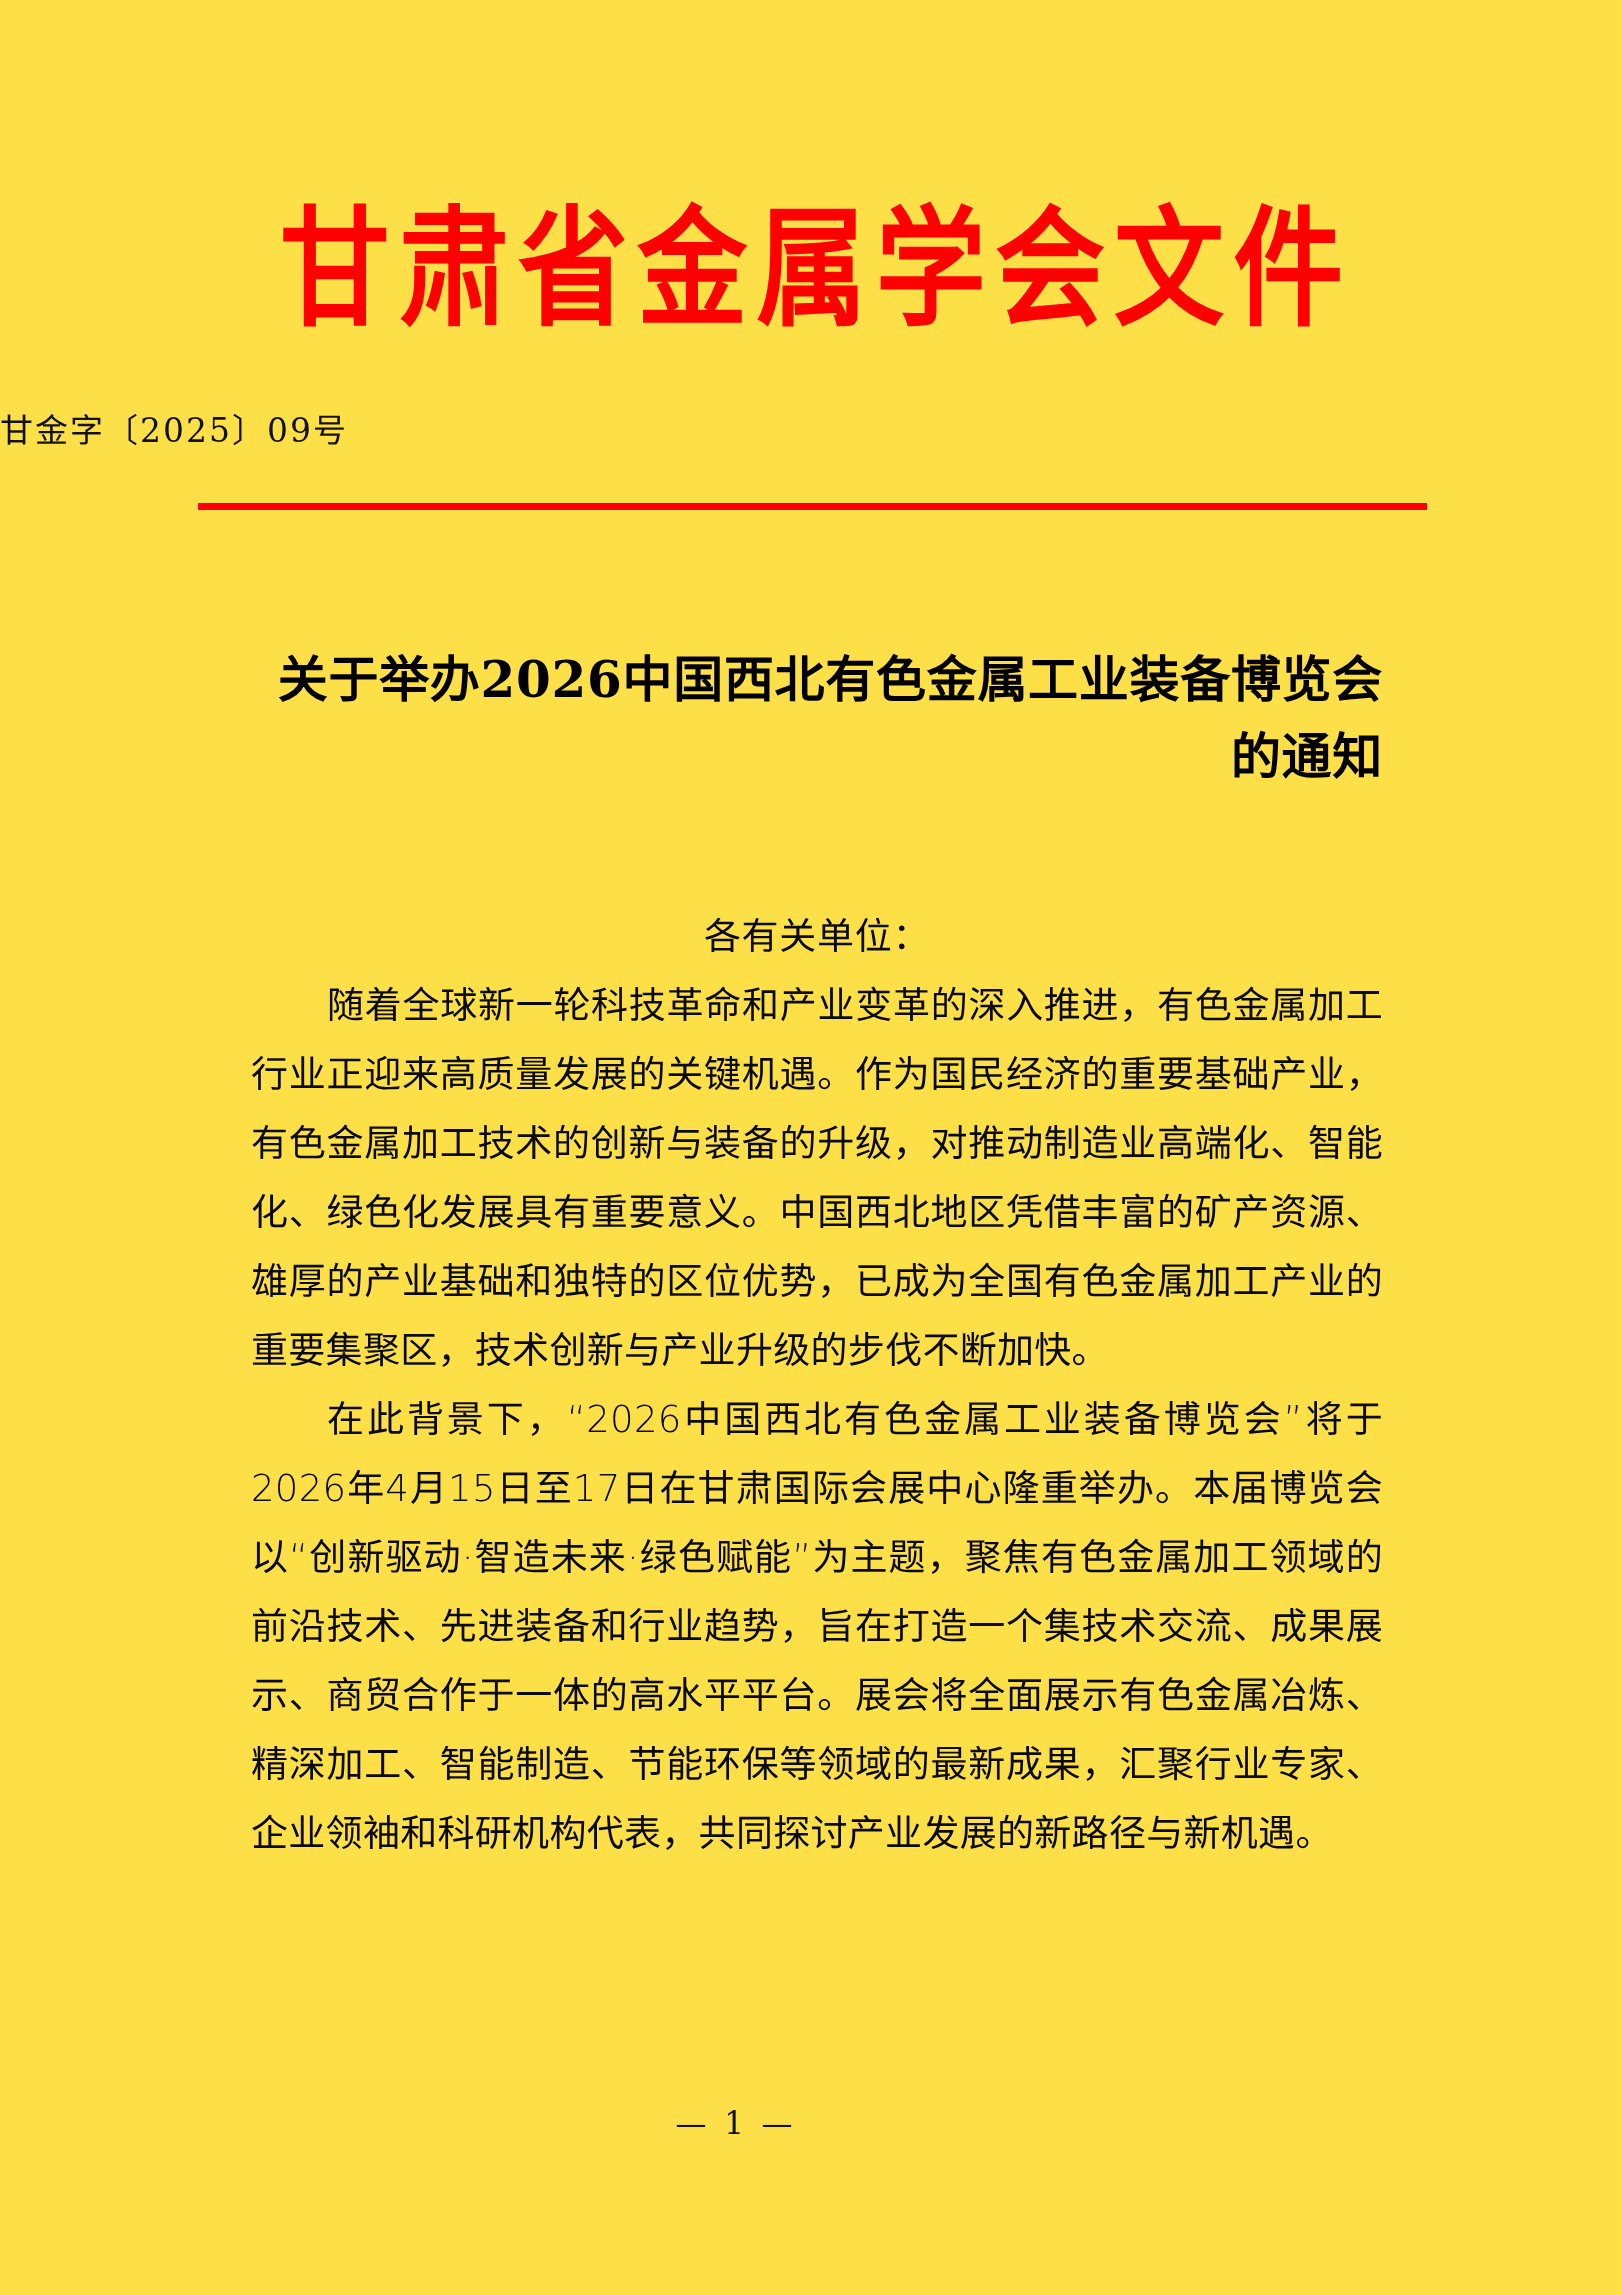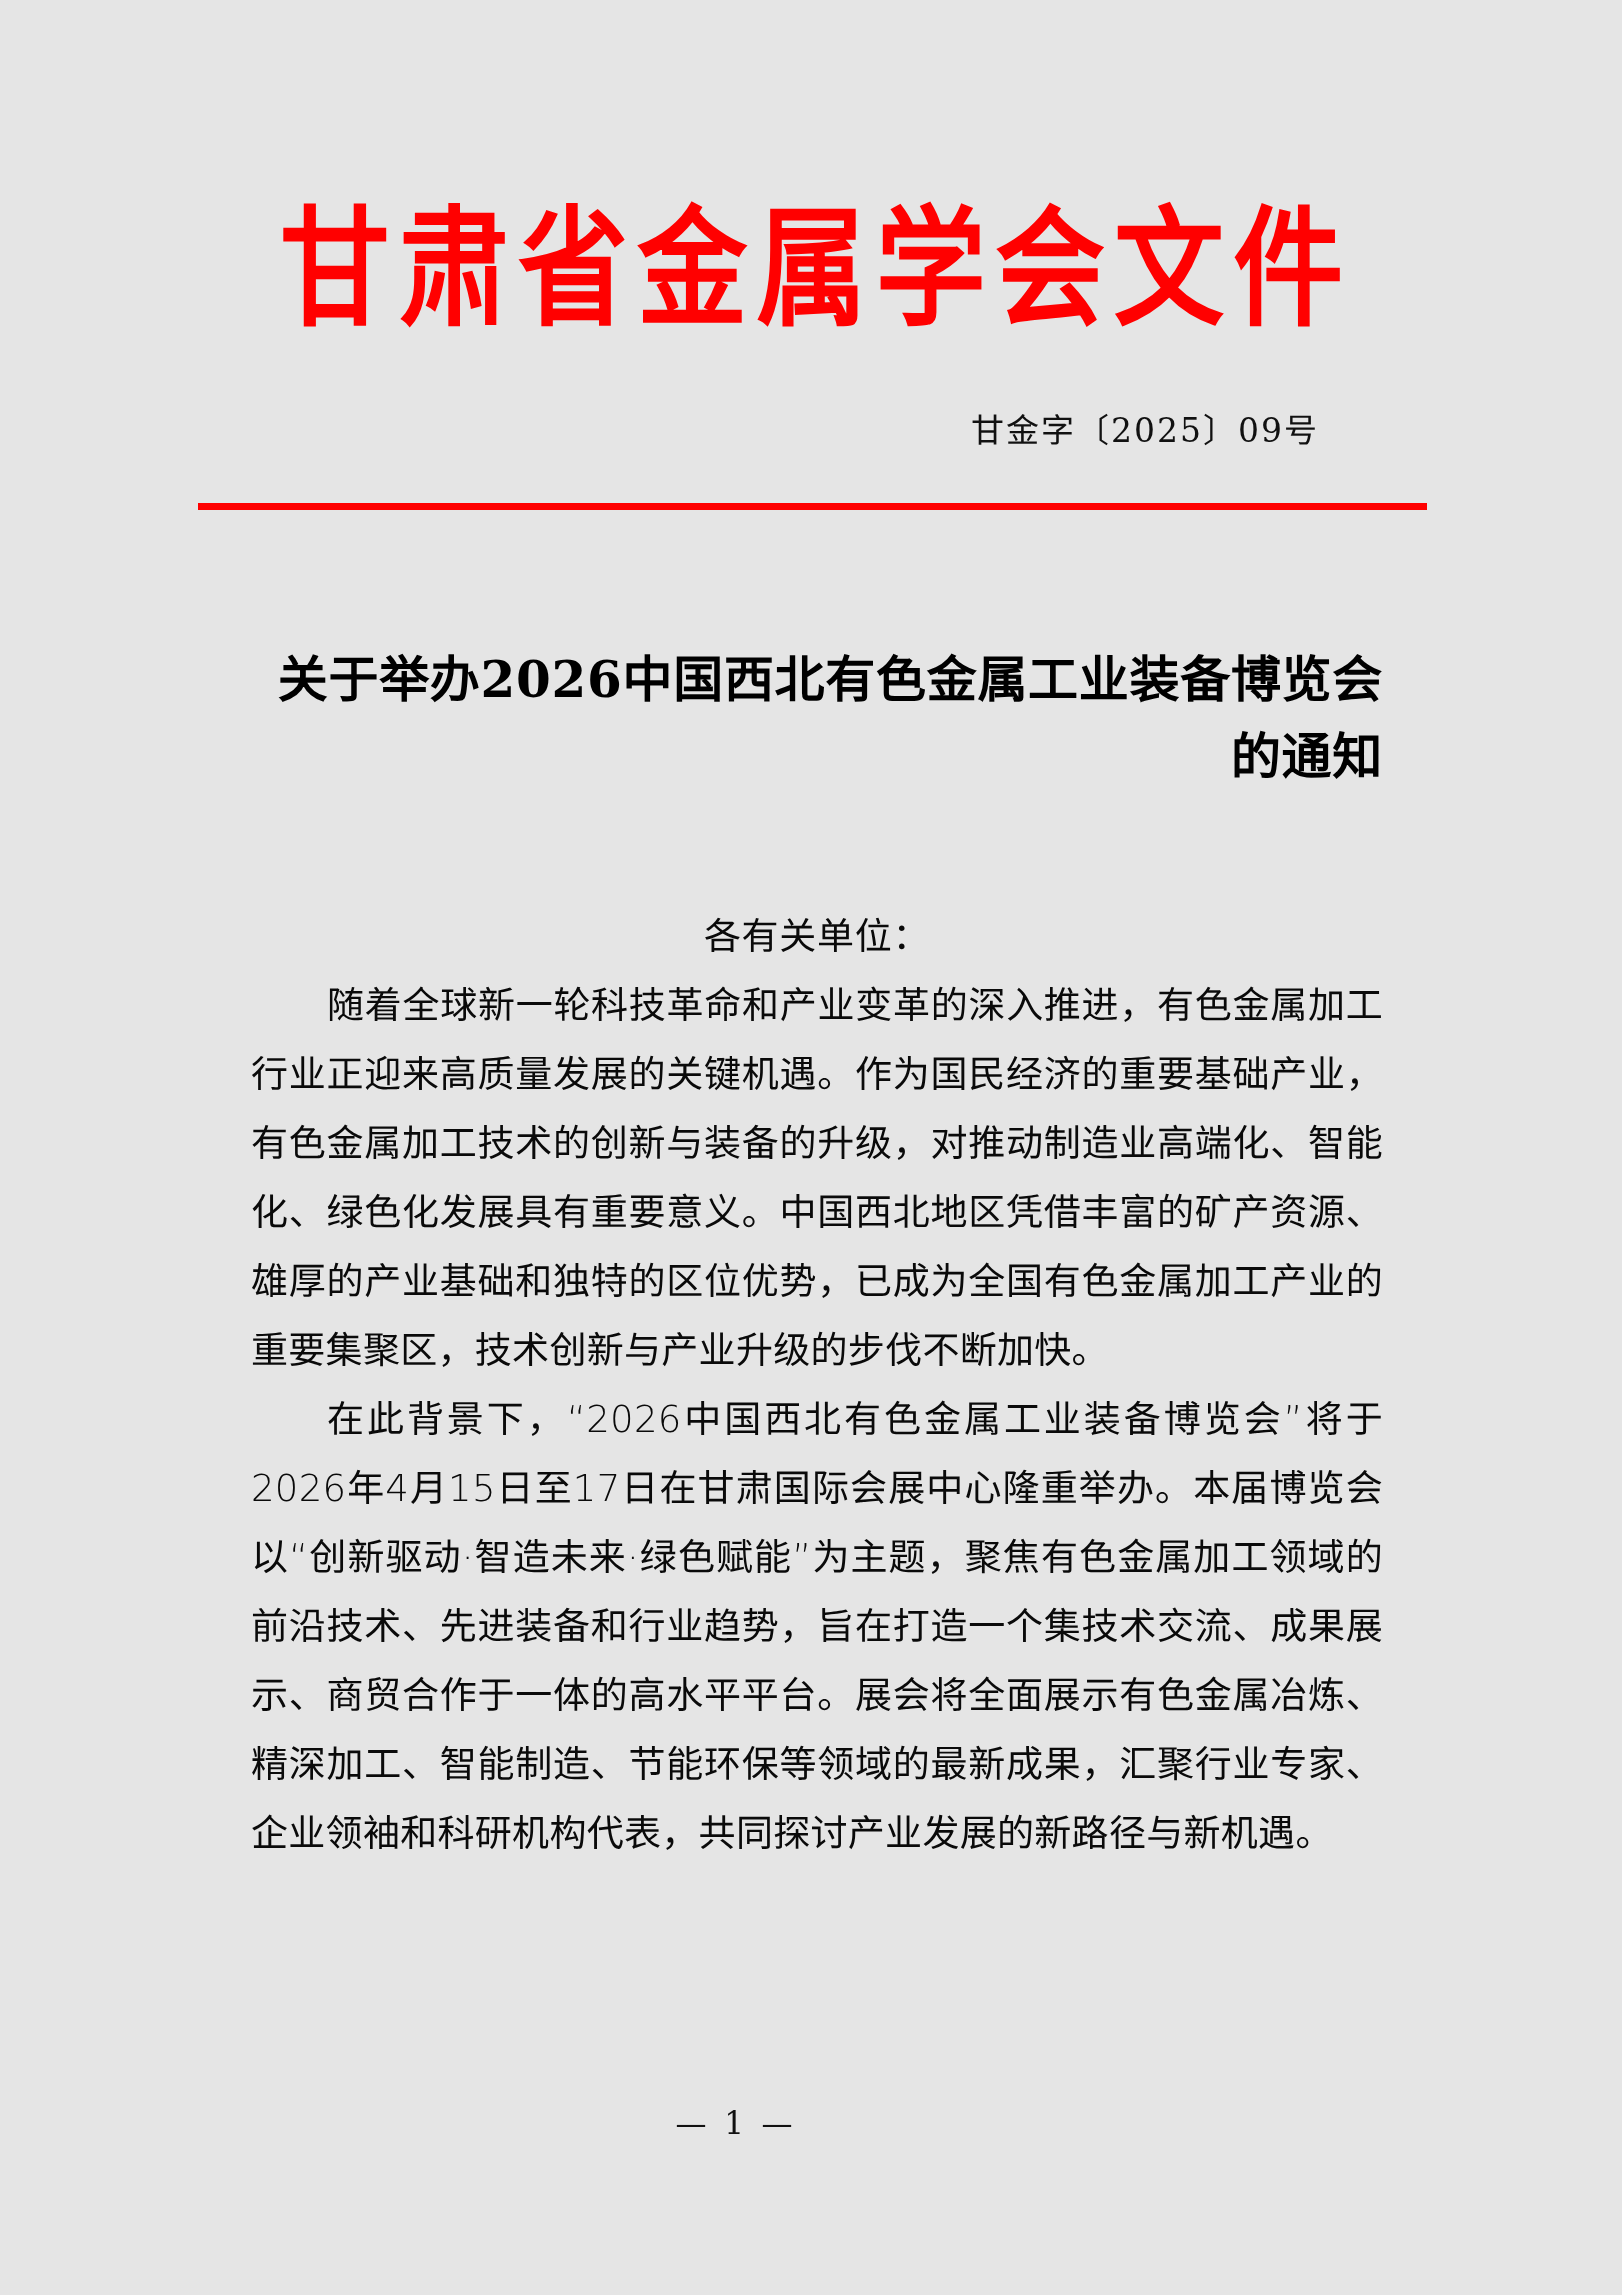--- a/index.html
+++ b/index.html
@@ -6,21 +6,21 @@
   html, body {
     margin: 0;
     padding: 0;
     background: #ffffff;
   }
 
   .page {
     position: relative;
     width: 1623px;
     height: 2295px;
-    background: #e5e5e5;
+    background: #fde047;
     margin: 0 auto;
     overflow: hidden;
     font-family: "DejaVu Serif", "Liberation Serif", serif;
   }
 
   
   .letterhead {
     position: absolute;
     left: 0;
     top: 204px;
@@ -41,21 +41,21 @@
     transform-origin: center top;
     white-space: nowrap;
   }
 
   
   .doc-number-row {
     position: absolute;
     left: 0;
     top: 414px;
     width: 1319px;
-    text-align: right;
+    text-align: left;
   }
 
   .doc-number {
     display: inline-block;
     color: #111111;
     font-family: "DejaVu Serif", "Liberation Serif", serif;
     font-size: 33px;
     line-height: 1;
     letter-spacing: 2px;
     white-space: nowrap;

